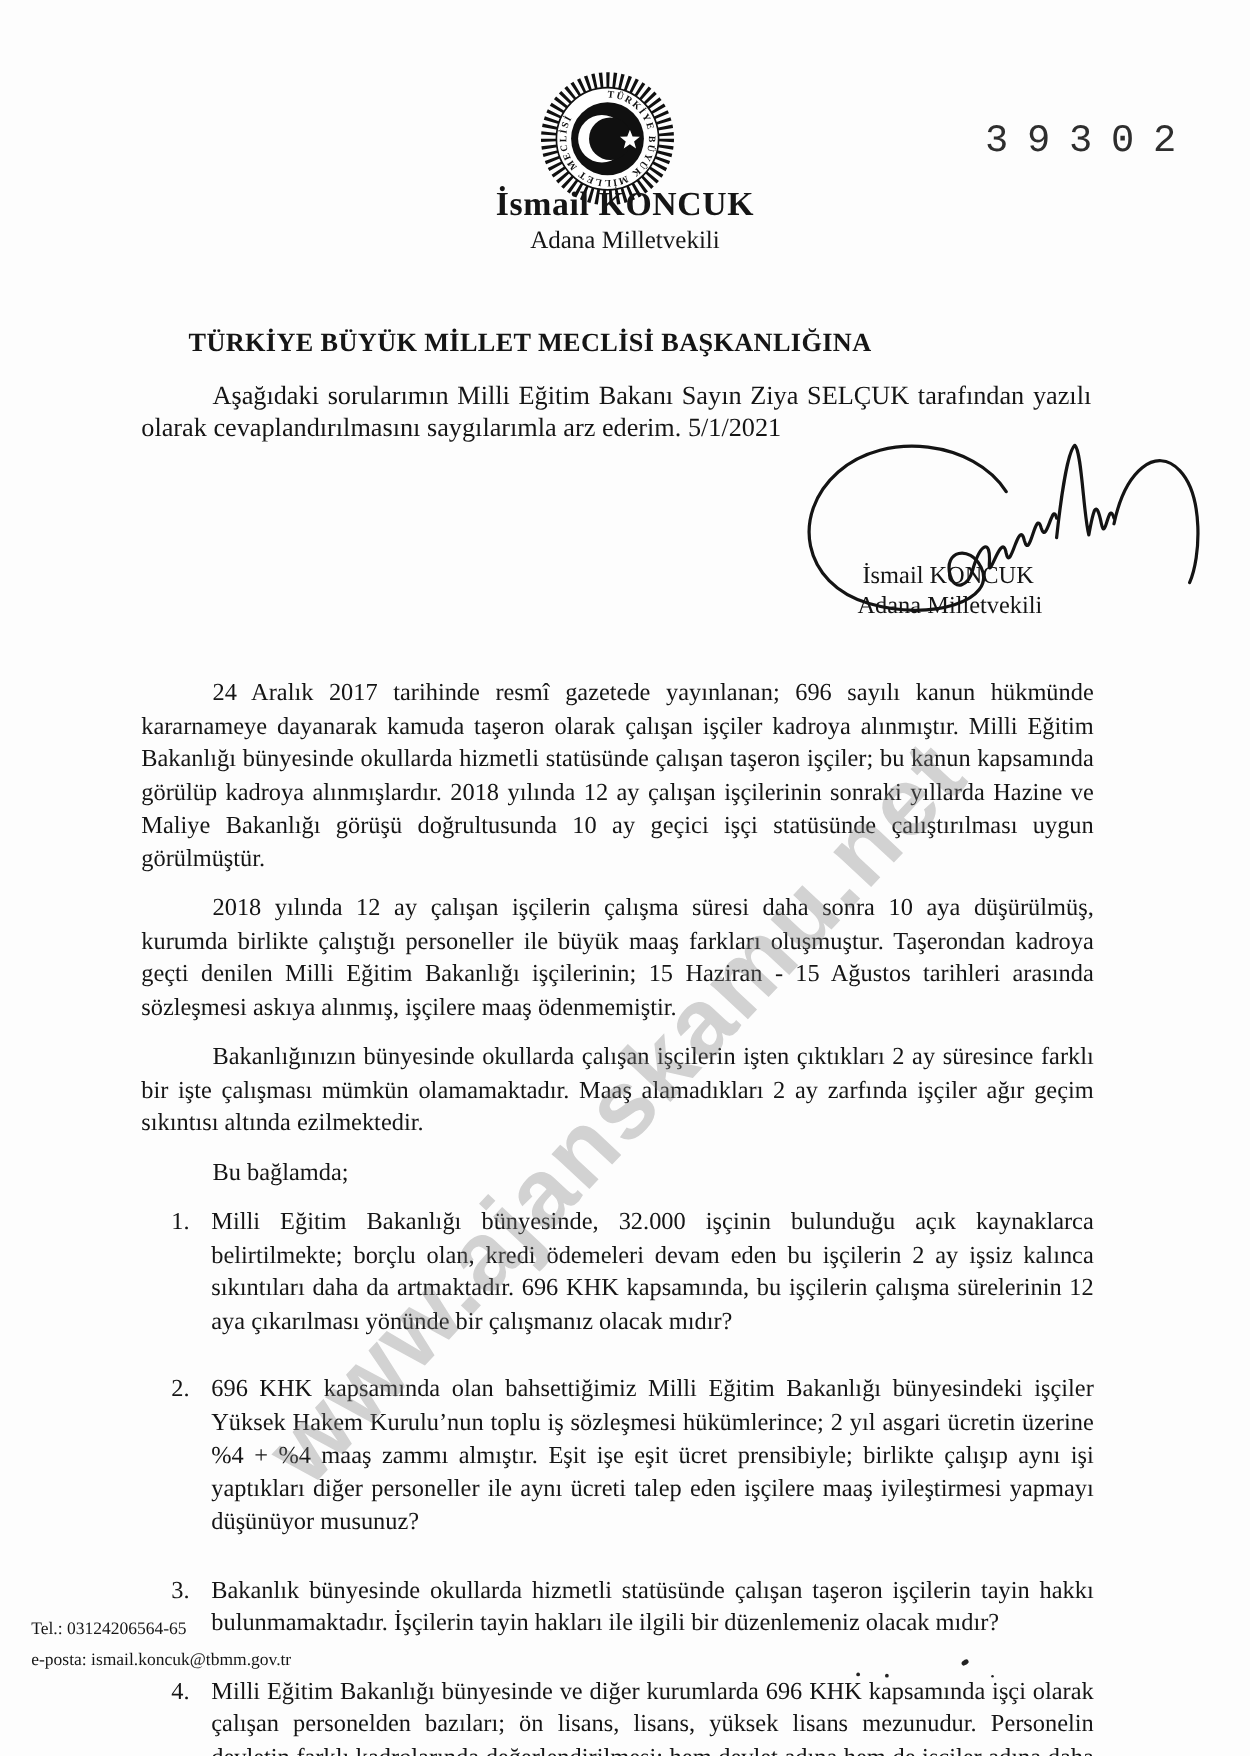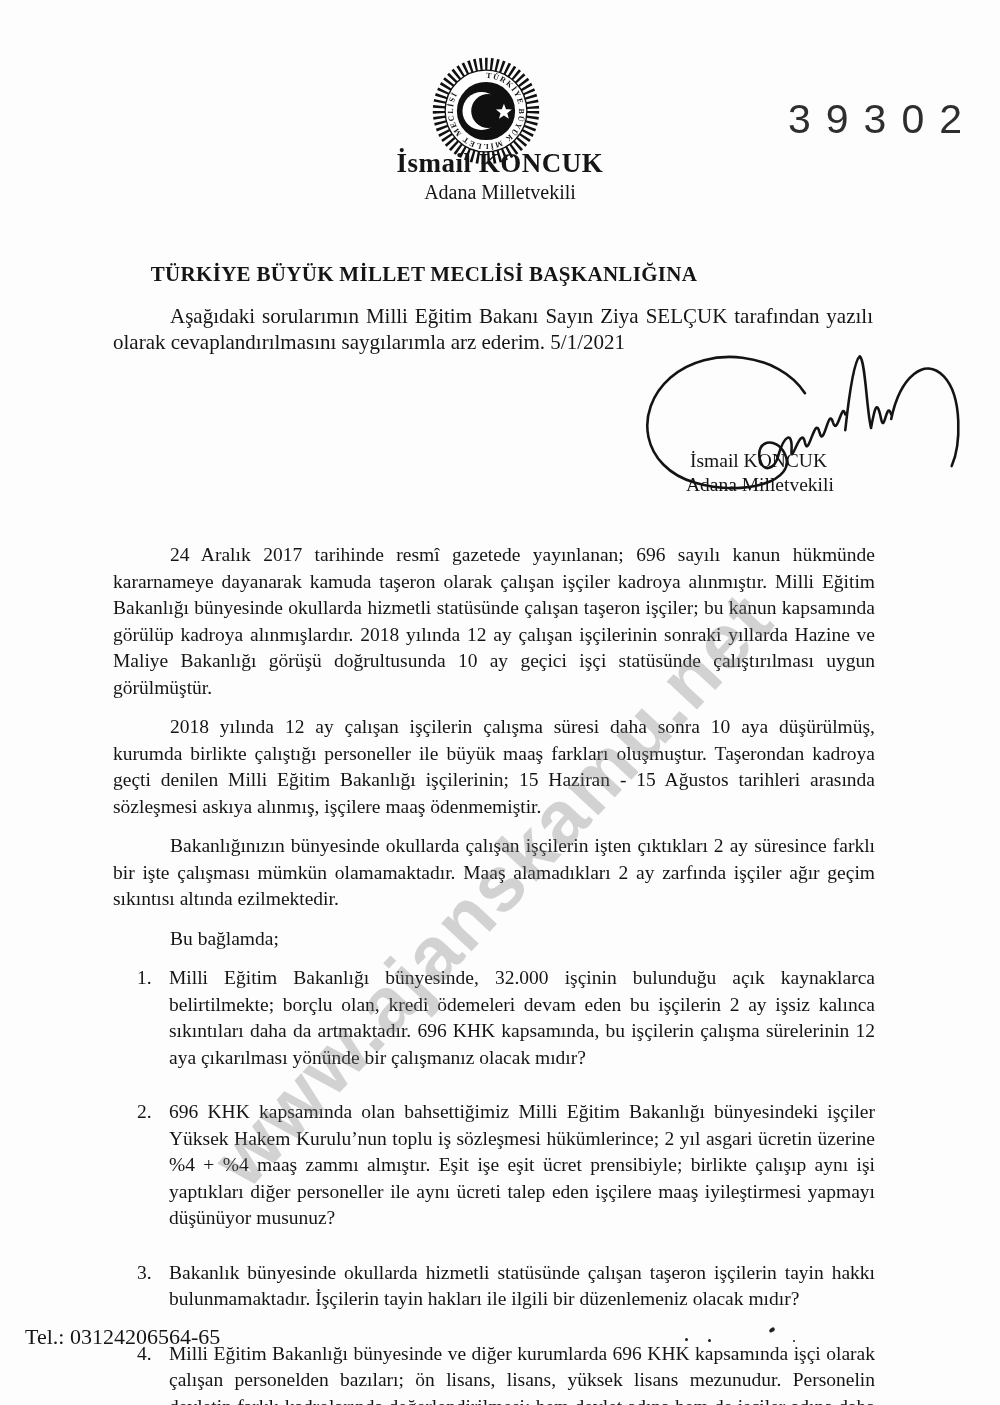--- a/index.html
+++ b/index.html
@@ -9,22 +9,22 @@
     margin:0 auto;
     background:#fdfdfd;
     font-family:"Liberation Serif", serif;
     color:#151515;
     overflow:hidden;
   }
   
   .seal-wrap{position:absolute;left:430px;top:55px;width:112px;height:112px;}
   .stamp-number{
     position:absolute;left:788px;top:96px;
-    font-family:Liberation Sans, sans-serif;
-    font-size:41px;letter-spacing:15px;color:#2e2e2e;
+    font-family:Liberation Mono, monospace;
+    font-size:31px;letter-spacing:15px;color:#2e2e2e;
     font-weight:500;
   }
   .header-name{
     position:absolute;left:0;top:148px;width:1000px;
     text-align:center;
   }
   .header-name .name{
     font-size:27px;font-weight:bold;letter-spacing:.5px;
   }
   .header-name .title{
@@ -65,21 +65,21 @@
     position:absolute;left:228px;top:1128px;
     transform:rotate(-47deg);transform-origin:0 50%;
     font-family:"Liberation Sans", sans-serif;
     font-weight:bold;font-size:78px;letter-spacing:2px;
     color:rgba(125,125,125,.34);
     white-space:nowrap;z-index:4;pointer-events:none;
   }
   
   .footer{
     position:absolute;left:25px;top:1292px;
-    font-size:22px;line-height:24.5px;z-index:2;margin-top:33px;
+    font-size:14px;line-height:24.5px;z-index:2;
   }
   
   .speck{position:absolute;background:#222;border-radius:50%;z-index:1;}
   .s1{left:685px;top:1338px;width:3px;height:3px;}
   .s2{left:708px;top:1339px;width:3px;height:3px;}
   .s3{left:769px;top:1328px;width:6px;height:4px;border-radius:60% 40% 50% 50%;transform:rotate(-30deg);}
   .s4{left:793px;top:1340px;width:2px;height:2px;}
 </style>
 </head>
 <body>
@@ -146,19 +146,20 @@
     <div class="q-item">
       <span class="q-num">4.</span>
       <span class="q-text">Milli Eğitim Bakanlığı bünyesinde ve diğer kurumlarda 696 KHK kapsamında işçi olarak çalışan personelden bazıları; ön lisans, lisans, yüksek lisans mezunudur. Personelin devletin farklı kadrolarında değerlendirilmesi; hem devlet adına hem de işçiler adına daha karlı olacaktır. Kurumlar arası geçiş hakkı vermeyi düşünüyor musunuz?</span>
     </div>
   </div>
 
   <div class="watermark">www.ajanskamu.net</div>
 
   <div class="footer">
     <div>Tel.: 03124206564-65</div>
+    <div>e-posta: ismail.koncuk@tbmm.gov.tr</div>
   </div>
 
   <div class="speck s1"></div>
   <div class="speck s2"></div>
   <div class="speck s3"></div>
   <div class="speck s4"></div>
 </div>
 
 </body></html>

